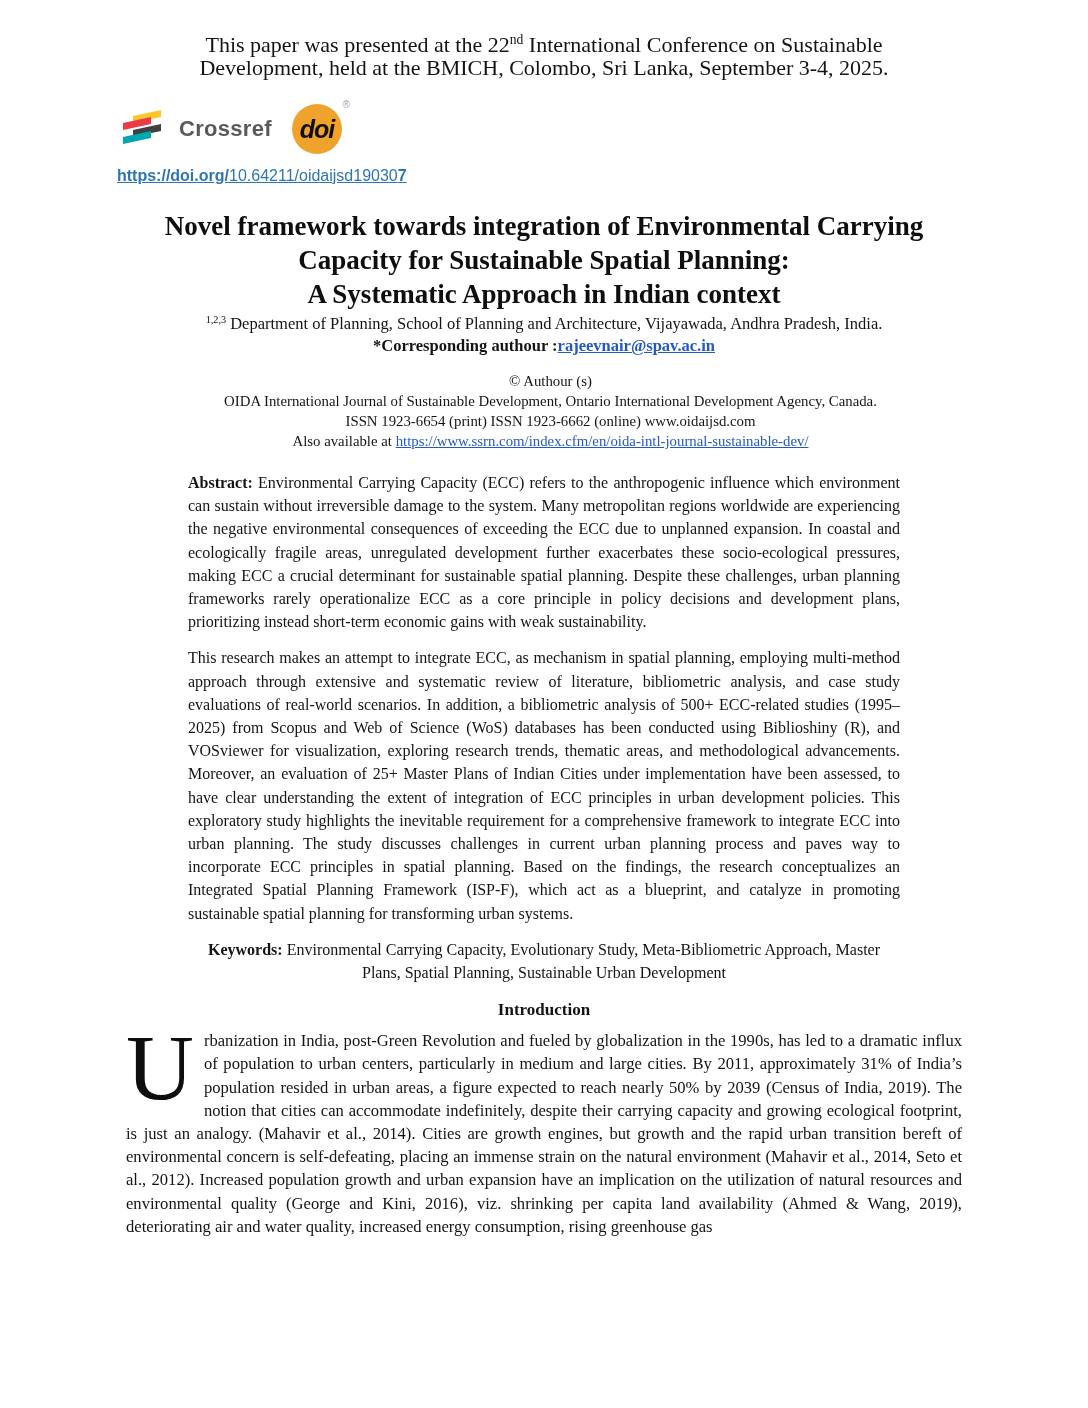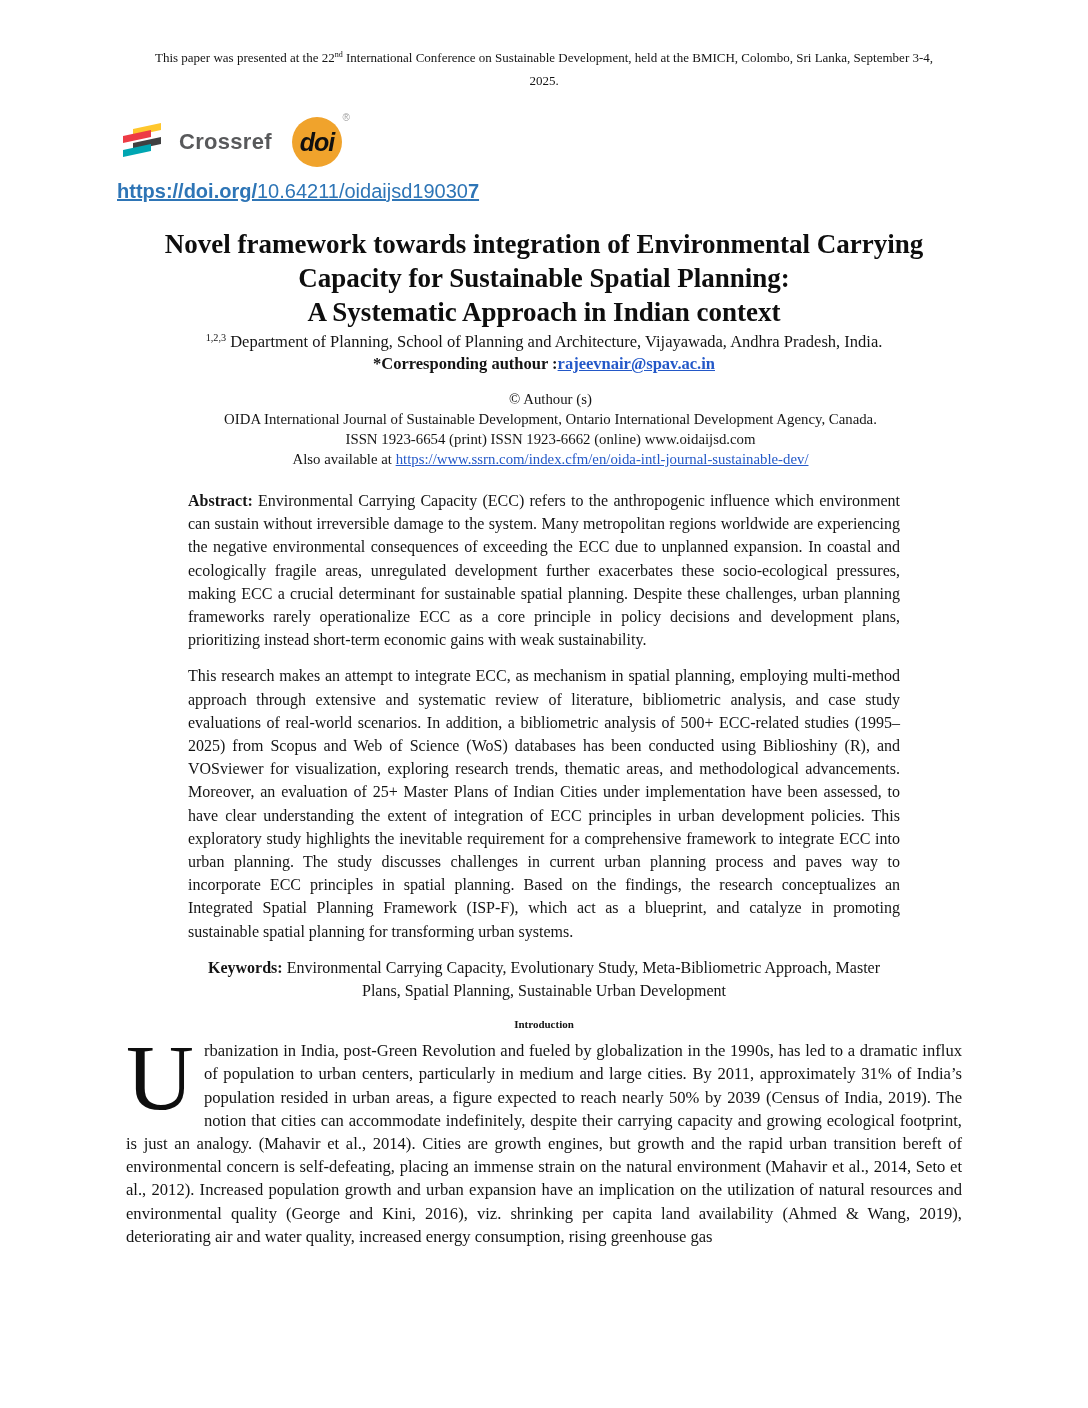--- a/index.html
+++ b/index.html
@@ -8,22 +8,22 @@
     width: 1088px; height: 1408px;
     background: #ffffff;
     font-family: "Liberation Serif", "DejaVu Serif", serif;
     color: #141414;
   }
   .page { position: relative; width: 1088px; height: 1408px; overflow: hidden; background: #ffffff; }
 
   sup.small { font-size: 62%; vertical-align: super; line-height: 0; }
 
   .conference-note {
-    padding-top: 30px; width: 800px; margin: 16px auto;
-    text-align: center; font-size: 13px; line-height: 23px;
+    padding-top: 30px; width: 800px; margin: 3px auto;
+    text-align: center; font-size: 22px; line-height: 23px;
   }
 
   .logos-row { display: flex; align-items: center; gap: 20px; margin: 24px 0 0 122px; height: 52px; }
   .crossref-logo { display: flex; align-items: center; gap: 17px; }
   .crossref-icon { width: 40px; height: 40px; display: block; }
   .crossref-wordmark {
     font-family: "Liberation Sans", "DejaVu Sans", sans-serif;
     font-weight: 700; font-size: 22px; color: var(--crossref-wordmark-gray, #58595b);
     letter-spacing: 0.3px;
   }
@@ -34,21 +34,21 @@
   }
   .doi-badge-text {
     font-family: "Liberation Sans", "DejaVu Sans", sans-serif;
     font-style: italic; font-weight: 700; font-size: 25px; color: #101010; letter-spacing: -1px;
   }
   .doi-registered {
     position: absolute; top: -5px; right: -8px; font-size: 10px; color: #a0a0a0;
     font-family: "Liberation Sans", "DejaVu Sans", sans-serif;
   }
 
-  .doi-link-row { margin: 12px 0 0 117px; font-family: "Liberation Sans", "DejaVu Sans", sans-serif; font-size: 20px; }
+  .doi-link-row { margin: 12px 0 0 117px; font-family: "Liberation Sans", "DejaVu Sans", sans-serif; font-size: 16px; }
   .doi-link-row a { color: var(--doi-link-blue, #2e75b6); text-decoration: underline; }
   .doi-bold { font-weight: 700; }
 
   .paper-title {
     margin: 24px auto 0; width: 880px; text-align: center;
     font-weight: 700; font-size: 27px; line-height: 34px; color: #0e0e0e;
   }
 
   .authors-line { margin-top: 34px; text-align: center; font-weight: 700; font-size: 19.5px; }
   .affiliation-line { margin-top: 3px; text-align: center; font-size: 16.5px; }
@@ -59,21 +59,21 @@
   .publisher-block { margin-top: 15px; text-align: center; font-size: 14.8px; line-height: 20px; margin-left: 13px; }
 
   .abstract-para, .body-para, .keywords-para {
     width: 712px; margin: 20px auto 0; text-align: justify;
     font-size: 16px; line-height: 23.2px;
   }
   .body-para { margin-top: 13px; }
   .keywords-para { margin-top: 13px; text-align: center; }
   .bold-label { font-weight: 700; }
 
-  .section-heading { margin-top: 16px; text-align: center; font-weight: 700; font-size: 11px; }
+  .section-heading { margin-top: 16px; text-align: center; font-weight: 700; font-size: 17px; }
 
   .intro-para {
     width: 836px; margin: 9px auto 0; text-align: justify;
     font-size: 16.6px; line-height: 23.2px;
   }
   .drop-cap { float: left; font-size: 94px; line-height: 70px; margin: 3px 10px 0 0; color: #0e0e0e; }
 </style>
 </head>
 <body>
 

